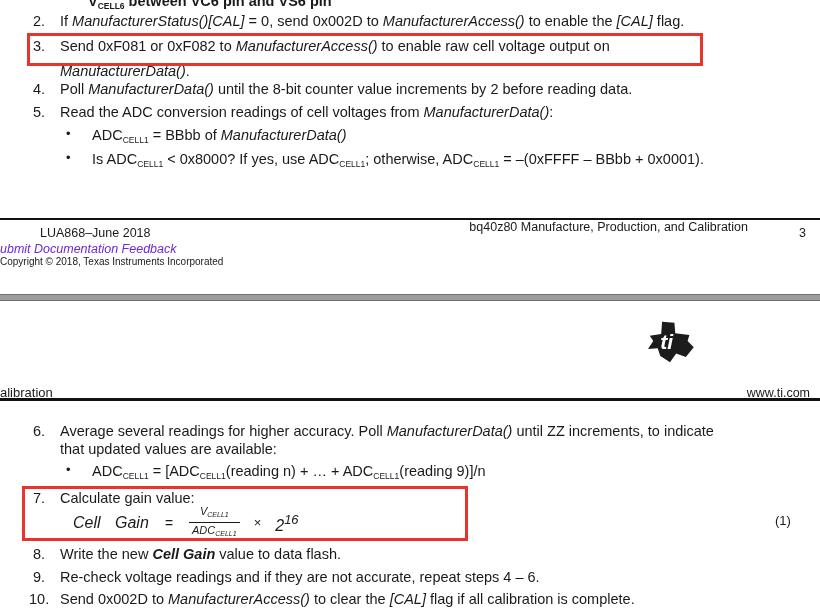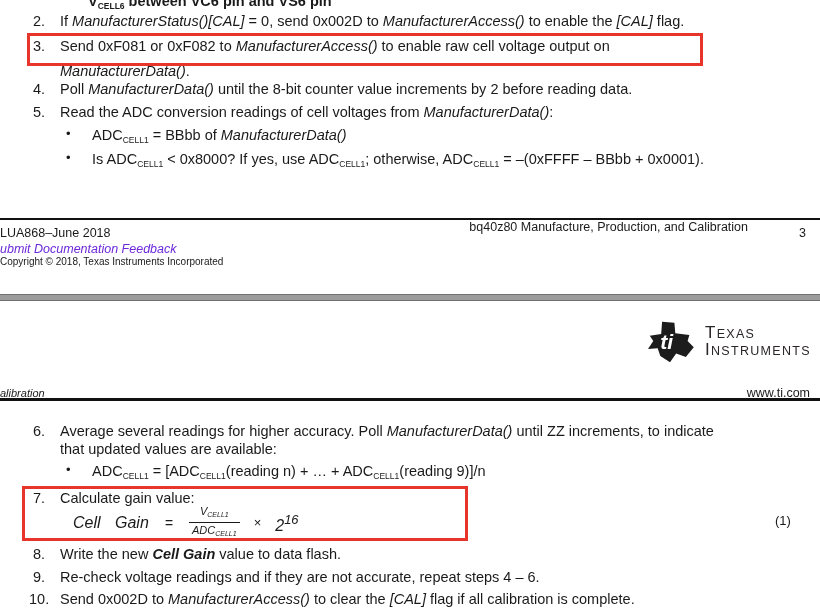--- a/index.html
+++ b/index.html
@@ -23,21 +23,21 @@
   .seg-sub{font-size:8.5px;vertical-align:-3px;letter-spacing:0;}
   .bold-line{font-weight:bold;}
   .red-box{position:absolute;border:3px solid #e8352c;pointer-events:none;z-index:5;background:transparent;}
   .rule-thin{position:absolute;left:0;width:820px;height:2px;background:#111;}
   .rule-thick{position:absolute;left:0;width:820px;height:3px;background:#111;}
   .page-sep{position:absolute;left:0;top:294px;width:820px;height:7px;background:#9c9c9c;
     border-top:1px solid #707070;border-bottom:1px solid #707070;box-sizing:border-box;}
   .footer-small{font-size:12.5px;line-height:14px;}
   .link{color:#6d28d9;font-style:italic;}
   .copyright{position:absolute;left:0;top:254px;width:820px;text-align:left;font-size:10px;}
-  .hdr-italic{font-style:italic;font-size:11px;text-align:right;}
+  .hdr-italic{font-size:13px;text-align:right;}
   .hdr-url{font-size:12.5px;}
   
   .formula-row{position:absolute;left:73px;top:505px;display:flex;align-items:center;font-style:italic;}
   .formula-lhs{font-size:16px;word-spacing:10px;}
   .formula-eq{margin:0 16px;font-size:14px;}
   .frac{display:inline-flex;flex-direction:column;align-items:center;font-size:11px;line-height:12px;}
   .frac .fnum{padding:0 3px 1px 3px;}
   .frac .fden{border-top:1.5px solid #1a1a1a;padding:1px 3px 0 3px;}
   .frac .seg-sub{font-size:7px;vertical-align:-2px;}
   .formula-times{margin:0 14px;font-size:13px;font-style:normal;}
@@ -84,37 +84,33 @@
   <span class="txt"><span>ADC</span><span class="seg-sub">CELL1</span><span> = BBbb of </span><span class="seg-i">ManufacturerData()</span></span>
 </div>
 
 <div class="bullet" style="top:151px;">
   <span class="dot">•</span>
   <span class="txt"><span>Is ADC</span><span class="seg-sub">CELL1</span><span> &lt; 0x8000? If yes, use ADC</span><span class="seg-sub">CELL1</span><span>; otherwise, ADC</span><span class="seg-sub">CELL1</span><span> = –(0xFFFF – BBbb + 0x0001).</span></span>
 </div>
 
 <div class="rule-thin" style="top:218px;"></div>
 
-<div class="abs footer-small" style="left:0;top:226px;">LUA868–June 2018</div>
+<div class="abs footer-small" style="left:0;top:226px;padding-left:40px;">LUA868–June 2018</div>
 <div class="abs footer-small link" style="left:0;top:242px;">ubmit Documentation Feedback</div>
 <div class="abs footer-small" style="right:72px;top:220px;">bq40z80 Manufacture, Production, and Calibration</div>
 <div class="abs footer-small" style="right:14px;top:226px;">3</div>
 <div class="copyright">Copyright © 2018, Texas Instruments Incorporated</div>
 
 <div class="page-sep"></div>
 
 <div class="ti-logo">
   <svg class="ti-bug" viewBox="0 0 56 50">
     <path fill="#1c1c1c" d="M19 2 L33 3 L34 15 L50 17 L48 24 L55 31 L46 42 L35 38 L28 48 L17 41 L14 32 L3 33 L9 24 L5 18 L18 16 Z"></path>
     <text x="17" y="33" font-size="24" font-style="italic" font-weight="bold" fill="#ffffff" font-family="Liberation Sans, sans-serif">ti</text>
   </svg>
-  <div class="ti-wordmark">
-    <div class="ti-line">Texas</div>
-    <div class="ti-line">Instruments</div>
-  </div>
 </div>
 
 <div class="abs hdr-italic" style="left:0;top:385px;">alibration</div>
 <div class="abs hdr-url" style="right:10px;top:385px;">www.ti.com</div>
 
 <div class="rule-thick" style="top:398px;"></div>
 
 <div class="li" style="top:423px;">
   <span class="num">6.</span>
   <span class="txt"><span>Average several readings for higher accuracy. Poll </span><span class="seg-i">ManufacturerData()</span><span> until ZZ increments, to indicate</span></span>

